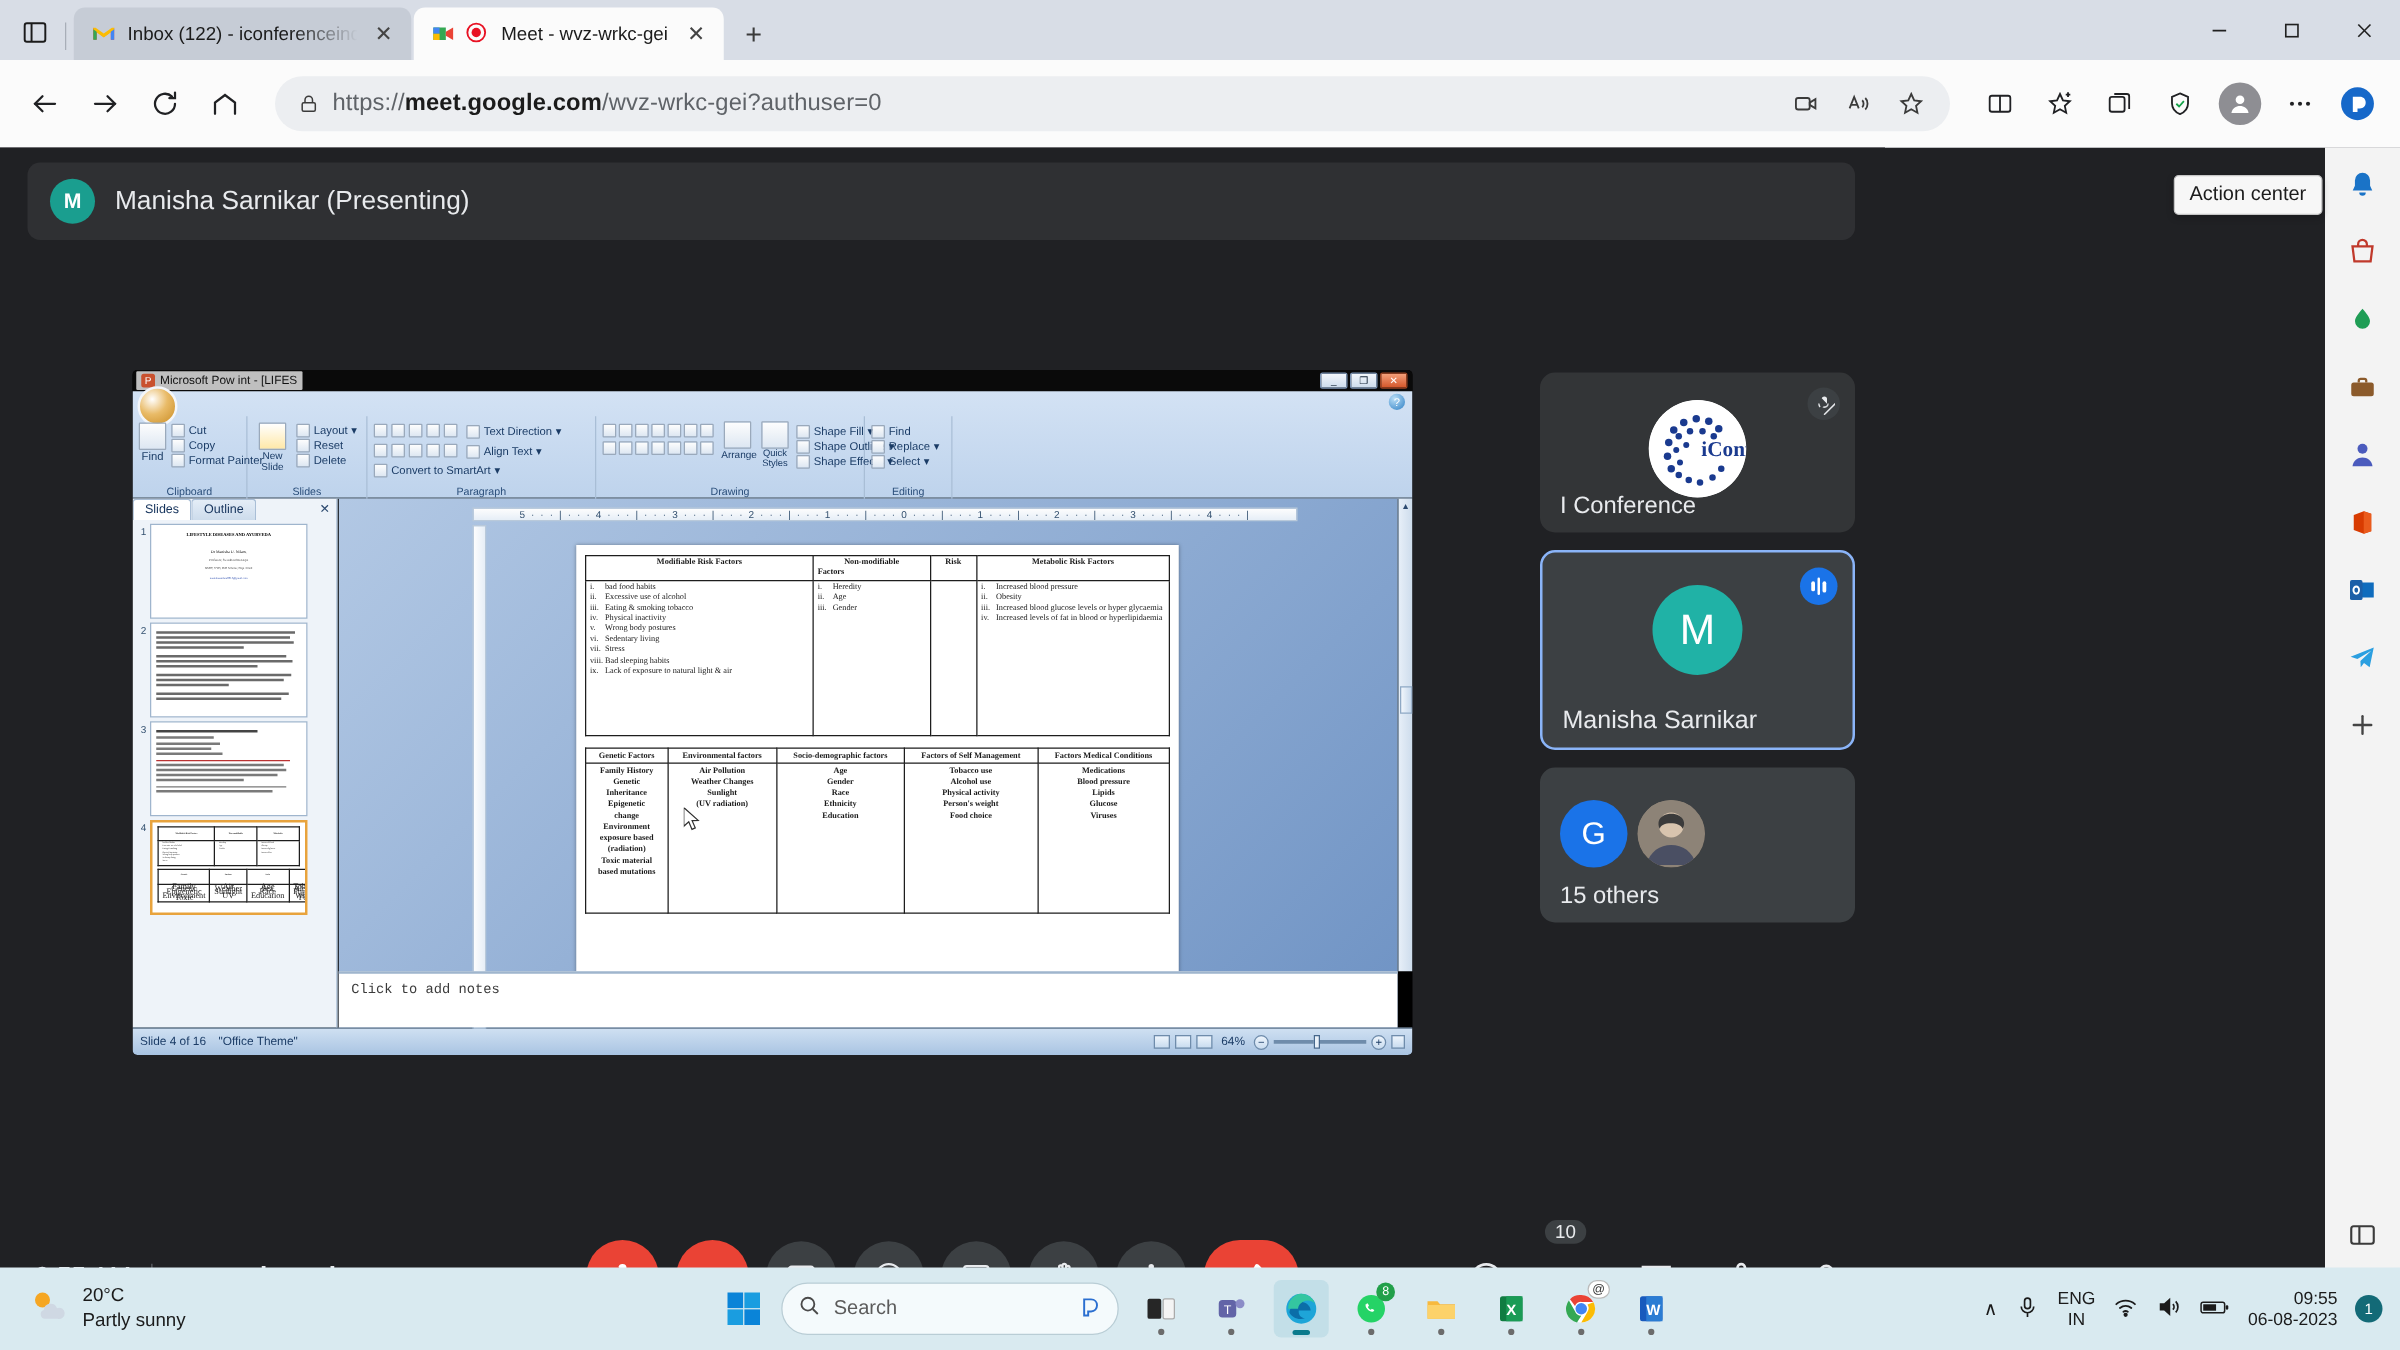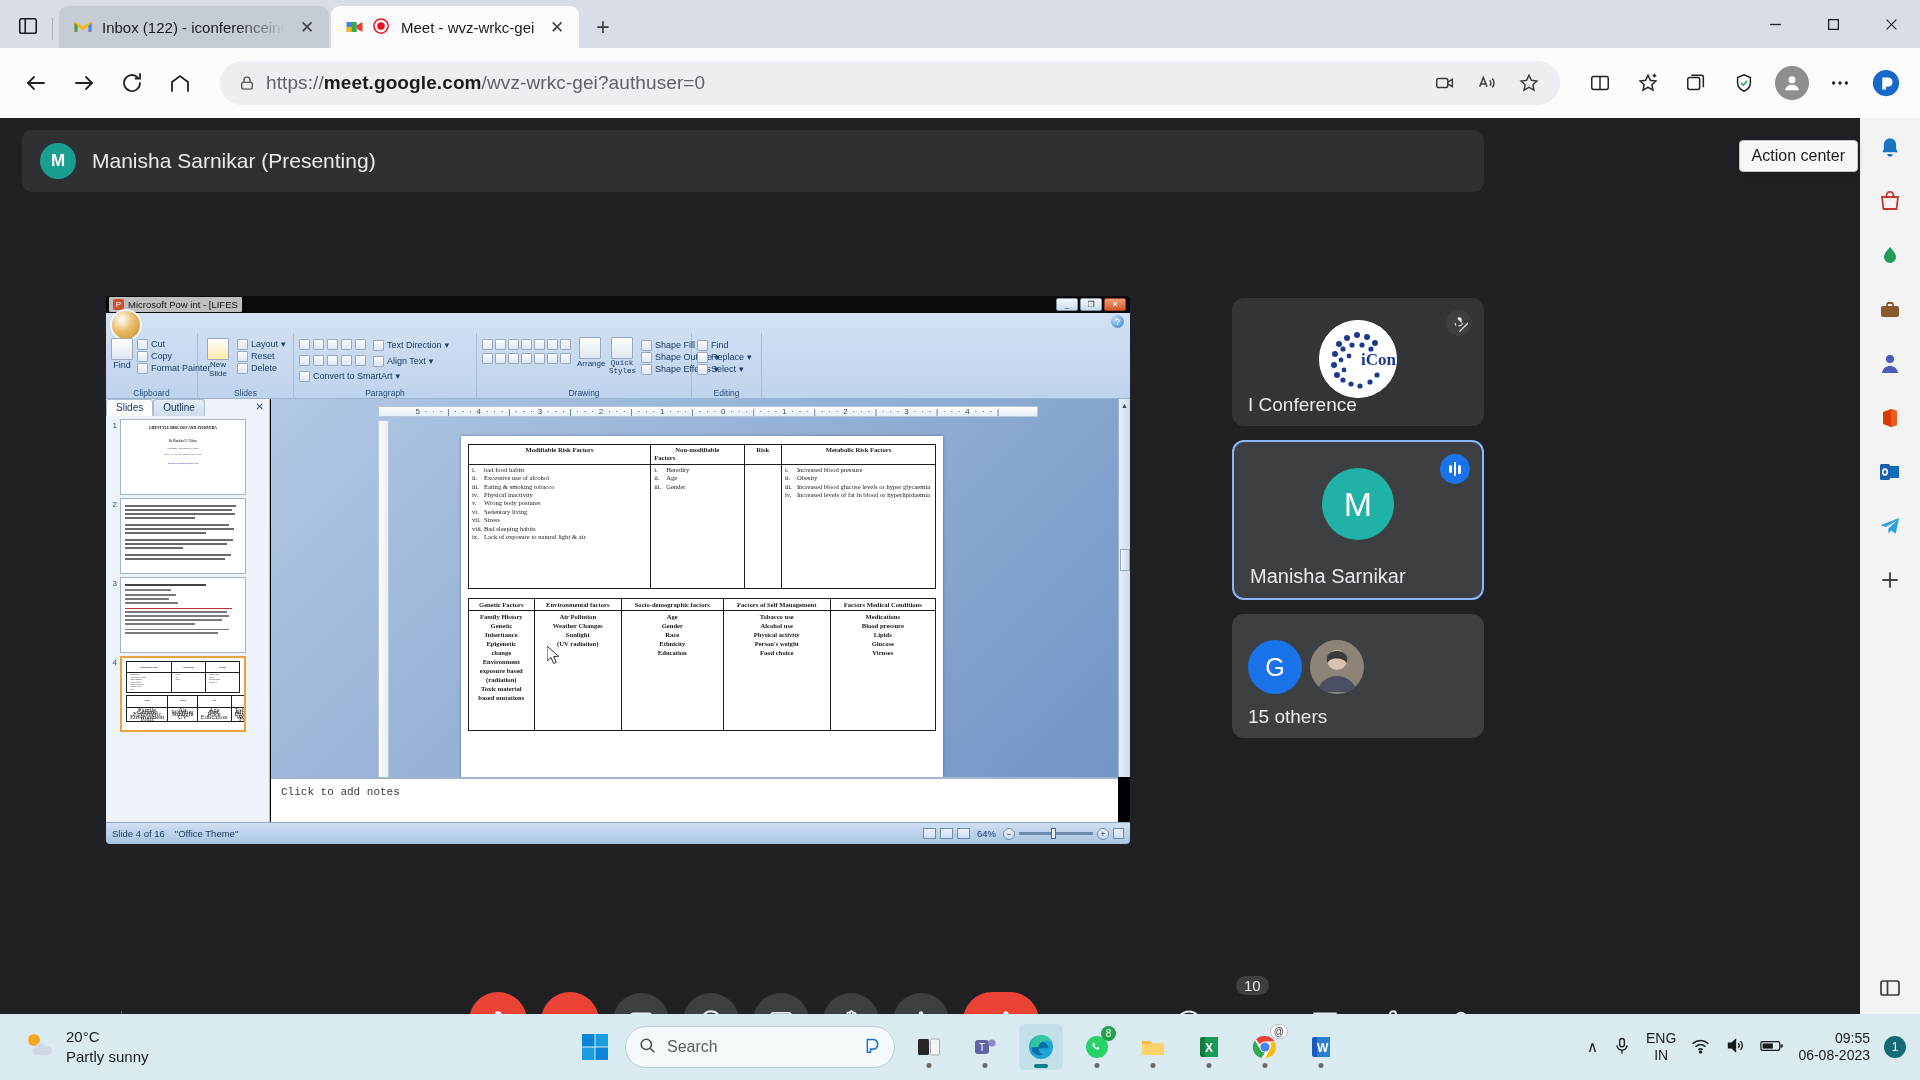--- a/index.html
+++ b/index.html
@@ -529,21 +529,21 @@
                   <span class="rsq"></span>
                   <span class="rsq"></span>
                 </div>
               </div>
               <div style="text-align:center;width:26px;padding-top:1px;">
                 <div class="rsq big" style="margin:0 auto;"></div>
                 <div style="font-size:8px;">Arrange</div>
               </div>
               <div style="text-align:center;width:26px;padding-top:1px;">
                 <div class="rsq big" style="margin:0 auto;"></div>
-                <div style="font-size:7.5px;line-height:8px;font-family:Liberation Mono, monospace;">Quick Styles</div>
+                <div style="font-size:7.5px;line-height:8px;">Quick Styles</div>
               </div>
               <div style="padding-top:3px;">
                 <div class="rbtn">
                     <span class="rsq"></span>
                     <span>Shape Fill</span>
                     <span>▾</span>
                   </div>
                 <div class="rbtn">
                     <span class="rsq"></span>
                     <span>Shape Outline</span>

